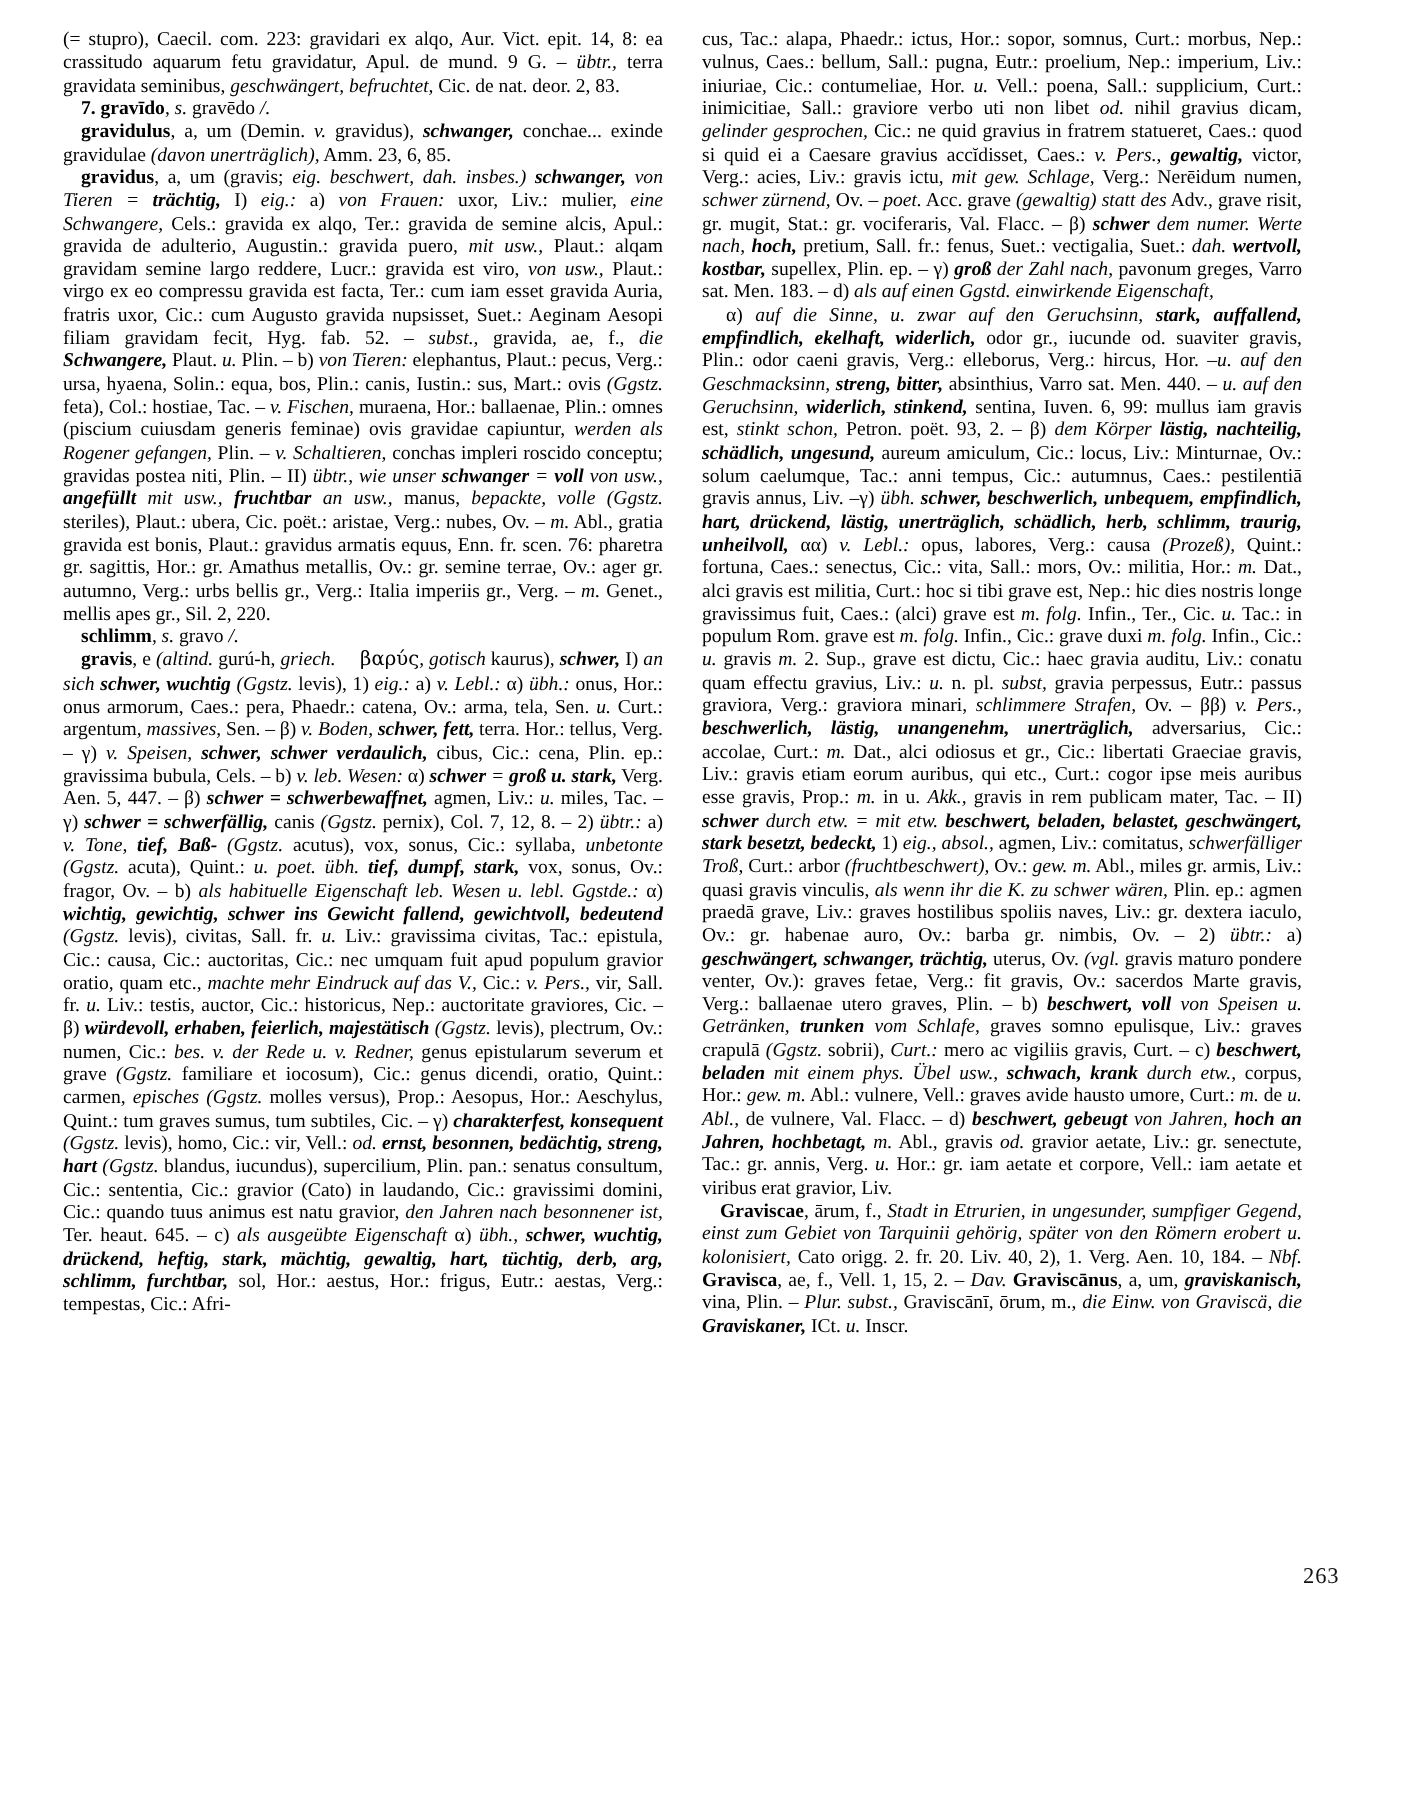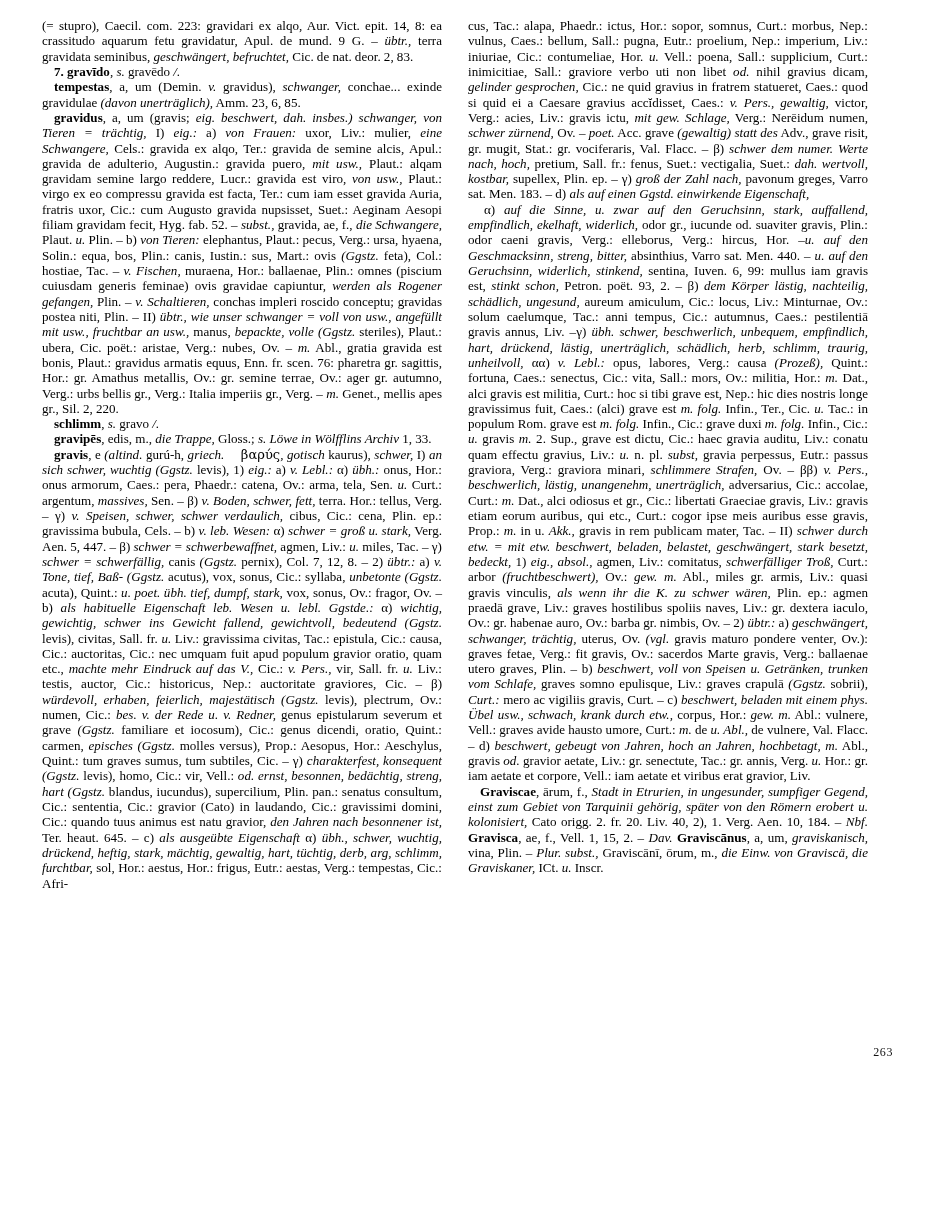--- a/index.html
+++ b/index.html
@@ -45,46 +45,45 @@
     letter-spacing: 0.02px;
   }
   .par.indent-none { text-indent: 0; }
   .par.indent-head { text-indent: 12px; }
   .par.indent-sub  { text-indent: 16px; }
   .par + .par { margin-top: 0; }
 
   
   i, .it { font-style: italic; }
   b, .bd { font-weight: bold; }
-  .bi { font-weight: normal; font-style: italic; }
+  .bi { font-weight: bold; font-style: italic; }
   .gr { font-family: "DejaVu Serif", serif; font-style: normal; padding-left: 13px; }
 
   .folio {
     position: absolute;
     right: 42px;
     bottom: 20px;
-    font-size: 12px;
+    font-size: 15px;
     font-family: "Liberation Serif", "DejaVu Serif", serif;
     color: #111;
     letter-spacing: 0.6px;
   }
 </style>
 </head>
 <body>
 
 <div class="page">
   <div class="columns">
 
     <div class="col">
       <div class="par indent-none">(= stupro), Caecil. com. 223: gravidari ex alqo, Aur. Vict. epit. 14, 8: ea crassitudo aquarum fetu gravidatur, Apul. de mund. 9 G. – <i>übtr.,</i> terra gravidata seminibus, <i>geschwängert, befruchtet,</i> Cic. de nat. deor. 2, 83.</div>
       <div class="par indent-head"><b>7. gravīdo</b>, <i>s.</i> gravēdo <i>/.</i></div>
-      <div class="par indent-head"><b>tempestas</b>, a, um (Demin. <i>v.</i> gravidus), <span class="bi">schwanger,</span> conchae... exinde gravidulae <i>(davon unerträglich),</i> Amm. 23, 6, 85.</div>
+      <div class="par indent-head"><b>gravidulus</b>, a, um (Demin. <i>v.</i> gravidus), <span class="bi">schwanger,</span> conchae... exinde gravidulae <i>(davon unerträglich),</i> Amm. 23, 6, 85.</div>
       <div class="par indent-head"><b>gravidus</b>, a, um (gravis; <i>eig. beschwert, dah. insbes.)</i> <span class="bi">schwanger, </span><i>von Tieren = </i><span class="bi">trächtig,</span> I) <i>eig.:</i> a) <i>von Frauen:</i> uxor, Liv.: mulier, <i>eine Schwangere,</i> Cels.: gravida ex alqo, Ter.: gravida de semine alcis, Apul.: gravida de adulterio, Augustin.: gravida puero, <i>mit usw.,</i> Plaut.: alqam gravidam semine largo reddere, Lucr.: gravida est viro, <i>von usw.,</i> Plaut.: virgo ex eo compressu gravida est facta, Ter.: cum iam esset gravida Auria, fratris uxor, Cic.: cum Augusto gravida nupsisset, Suet.: Aeginam Aesopi filiam gravidam fecit, Hyg. fab. 52. – <i>subst.,</i> gravida, ae, f., <i>die </i><span class="bi">Schwangere,</span> Plaut. <i>u.</i> Plin. – b) <i>von Tieren:</i> elephantus, Plaut.: pecus, Verg.: ursa, hyaena, Solin.: equa, bos, Plin.: canis, Iustin.: sus, Mart.: ovis <i>(Ggstz.</i> feta), Col.: hostiae, Tac. – <i>v. Fischen,</i> muraena, Hor.: ballaenae, Plin.: omnes (piscium cuiusdam generis feminae) ovis gravidae capiuntur, <i>werden als Rogener gefangen,</i> Plin. – <i>v. Schaltieren,</i> conchas impleri roscido conceptu; gravidas postea niti, Plin. – II) <i>übtr., wie unser </i><span class="bi">schwanger</span><i> = </i><span class="bi">voll</span><i> von usw., </i><span class="bi">angefüllt</span><i> mit usw., </i><span class="bi">fruchtbar</span><i> an usw.,</i> manus, <i>bepackte, volle (Ggstz.</i> steriles), Plaut.: ubera, Cic. poët.: aristae, Verg.: nubes, Ov. – <i>m.</i> Abl., gratia gravida est bonis, Plaut.: gravidus armatis equus, Enn. fr. scen. 76: pharetra gr. sagittis, Hor.: gr. Amathus metallis, Ov.: gr. semine terrae, Ov.: ager gr. autumno, Verg.: urbs bellis gr., Verg.: Italia imperiis gr., Verg. – <i>m.</i> Genet., mellis apes gr., Sil. 2, 220.</div>
       <div class="par indent-head"><b>schlimm</b>, <i>s.</i> gravo <i>/.</i></div>
-      <div class="par indent-head"><b>gravipēs</b>, edis, m., <i>die </i><span class="bi">Trappe,</span> Gloss.; <i>s. Löwe in Wölfflins Archiv</i> 1, 33.</div>
       <div class="par indent-head"><b>gravis</b>, e <i>(altind.</i> gurú-h, <i>griech.</i> <span class="gr">βαρύς</span><i>, gotisch </i>kaurus), <span class="bi">schwer,</span> I) <i>an sich </i><span class="bi">schwer, wuchtig</span><i> (Ggstz.</i> levis), 1) <i>eig.:</i> a) <i>v. Lebl.:</i> α) <i>übh.:</i> onus, Hor.: onus armorum, Caes.: pera, Phaedr.: catena, Ov.: arma, tela, Sen. <i>u.</i> Curt.: argentum, <i>massives,</i> Sen. – β) <i>v. Boden, </i><span class="bi">schwer, fett,</span> terra. Hor.: tellus, Verg. – γ) <i>v. Speisen,</i> <span class="bi">schwer, schwer verdaulich,</span> cibus, Cic.: cena, Plin. ep.: gravissima bubula, Cels. – b) <i>v. leb. Wesen:</i> α) <span class="bi">schwer</span><i> = </i><span class="bi">groß u. stark,</span> Verg. Aen. 5, 447. – β) <span class="bi">schwer = schwerbewaffnet,</span> agmen, Liv.: <i>u.</i> miles, Tac. – γ) <span class="bi">schwer = schwerfällig,</span> canis <i>(Ggstz.</i> pernix), Col. 7, 12, 8. – 2) <i>übtr.:</i> a) <i>v. Tone, </i><span class="bi">tief, Baß-</span><i> (Ggstz.</i> acutus), vox, sonus, Cic.: syllaba, <i>unbetonte (Ggstz.</i> acuta), Quint.: <i>u. poet. übh. </i><span class="bi">tief, dumpf, stark,</span> vox, sonus, Ov.: fragor, Ov. – b) <i>als habituelle Eigenschaft leb. Wesen u. lebl. Ggstde.:</i> α) <span class="bi">wichtig, gewichtig, schwer ins Gewicht fallend, gewichtvoll, bedeutend</span><i> (Ggstz.</i> levis), civitas, Sall. fr. <i>u.</i> Liv.: gravissima civitas, Tac.: epistula, Cic.: causa, Cic.: auctoritas, Cic.: nec umquam fuit apud populum gravior oratio, quam etc., <i>machte mehr Eindruck auf das V.,</i> Cic.: <i>v. Pers.,</i> vir, Sall. fr. <i>u.</i> Liv.: testis, auctor, Cic.: historicus, Nep.: auctoritate graviores, Cic. – β) <span class="bi">würdevoll, erhaben, feierlich, majestätisch</span><i> (Ggstz.</i> levis), plectrum, Ov.: numen, Cic.: <i>bes. v. der Rede u. v. Redner,</i> genus epistularum severum et grave <i>(Ggstz.</i> familiare et iocosum), Cic.: genus dicendi, oratio, Quint.: carmen, <i>episches (Ggstz.</i> molles versus), Prop.: Aesopus, Hor.: Aeschylus, Quint.: tum graves sumus, tum subtiles, Cic. – γ) <span class="bi">charakterfest, konsequent</span><i> (Ggstz.</i> levis), homo, Cic.: vir, Vell.: <i>od. </i><span class="bi">ernst, besonnen, bedächtig, streng, hart</span><i> (Ggstz.</i> blandus, iucundus), supercilium, Plin. pan.: senatus consultum, Cic.: sententia, Cic.: gravior (Cato) in laudando, Cic.: gravissimi domini, Cic.: quando tuus animus est natu gravior, <i>den Jahren nach besonnener ist,</i> Ter. heaut. 645. – c) <i>als ausgeübte Eigenschaft</i> α) <i>übh., </i><span class="bi">schwer, wuchtig, drückend, heftig, stark, mächtig, gewaltig, hart, tüchtig, derb, arg, schlimm, furchtbar,</span> sol, Hor.: aestus, Hor.: frigus, Eutr.: aestas, Verg.: tempestas, Cic.: Afri-</div>
     </div>
 
     <div class="col">
       <div class="par indent-none">cus, Tac.: alapa, Phaedr.: ictus, Hor.: sopor, somnus, Curt.: morbus, Nep.: vulnus, Caes.: bellum, Sall.: pugna, Eutr.: proelium, Nep.: imperium, Liv.: iniuriae, Cic.: contumeliae, Hor. <i>u.</i> Vell.: poena, Sall.: supplicium, Curt.: inimicitiae, Sall.: graviore verbo uti non libet <i>od.</i> nihil gravius dicam, <i>gelinder gesprochen,</i> Cic.: ne quid gravius in fratrem statueret, Caes.: quod si quid ei a Caesare gravius accĭdisset, Caes.: <i>v. Pers., </i><span class="bi">gewaltig,</span> victor, Verg.: acies, Liv.: gravis ictu, <i>mit gew. Schlage,</i> Verg.: Nerēidum numen, <i>schwer zürnend,</i> Ov. – <i>poet.</i> Acc. grave <i>(gewaltig) statt des</i> Adv., grave risit, gr. mugit, Stat.: gr. vociferaris, Val. Flacc. – β) <span class="bi">schwer</span><i> dem numer. Werte nach, </i><span class="bi">hoch,</span> pretium, Sall. fr.: fenus, Suet.: vectigalia, Suet.: <i>dah. </i><span class="bi">wertvoll, kostbar,</span> supellex, Plin. ep. – γ) <span class="bi">groß</span><i> der Zahl nach,</i> pavonum greges, Varro sat. Men. 183. – d) <i>als auf einen Ggstd. einwirkende Eigenschaft,</i></div>
       <div class="par indent-sub">α) <i>auf die Sinne, u. zwar auf den Geruchsinn,</i> <span class="bi">stark, auffallend, empfindlich, ekelhaft, widerlich,</span> odor gr., iucunde od. suaviter gravis, Plin.: odor caeni gravis, Verg.: elleborus, Verg.: hircus, Hor. –<i>u. auf den Geschmacksinn, </i><span class="bi">streng, bitter,</span> absinthius, Varro sat. Men. 440. – <i>u. auf den Geruchsinn, </i><span class="bi">widerlich, stinkend,</span> sentina, Iuven. 6, 99: mullus iam gravis est, <i>stinkt schon,</i> Petron. poët. 93, 2. – β) <i>dem Körper </i><span class="bi">lästig, nachteilig, schädlich, ungesund,</span> aureum amiculum, Cic.: locus, Liv.: Minturnae, Ov.: solum caelumque, Tac.: anni tempus, Cic.: autumnus, Caes.: pestilentiā gravis annus, Liv. –γ) <i>übh. </i><span class="bi">schwer, beschwerlich, unbequem, empfindlich, hart, drückend, lästig, unerträglich, schädlich, herb, schlimm, traurig, unheilvoll,</span> αα) <i>v. Lebl.:</i> opus, labores, Verg.: causa <i>(Prozeß),</i> Quint.: fortuna, Caes.: senectus, Cic.: vita, Sall.: mors, Ov.: militia, Hor.: <i>m.</i> Dat., alci gravis est militia, Curt.: hoc si tibi grave est, Nep.: hic dies nostris longe gravissimus fuit, Caes.: (alci) grave est <i>m. folg.</i> Infin., Ter., Cic. <i>u.</i> Tac.: in populum Rom. grave est <i>m. folg.</i> Infin., Cic.: grave duxi <i>m. folg.</i> Infin., Cic.: <i>u.</i> gravis <i>m.</i> 2. Sup., grave est dictu, Cic.: haec gravia auditu, Liv.: conatu quam effectu gravius, Liv.: <i>u.</i> n. pl. <i>subst,</i> gravia perpessus, Eutr.: passus graviora, Verg.: graviora minari, <i>schlimmere Strafen,</i> Ov. – ββ) <i>v. Pers., </i><span class="bi">beschwerlich, lästig, unangenehm, unerträglich,</span> adversarius, Cic.: accolae, Curt.: <i>m.</i> Dat., alci odiosus et gr., Cic.: libertati Graeciae gravis, Liv.: gravis etiam eorum auribus, qui etc., Curt.: cogor ipse meis auribus esse gravis, Prop.: <i>m.</i> in u. <i>Akk.,</i> gravis in rem publicam mater, Tac. – II) <span class="bi">schwer</span><i> durch etw. = mit etw. </i><span class="bi">beschwert, beladen, belastet, geschwängert, stark besetzt, bedeckt,</span> 1) <i>eig., absol.,</i> agmen, Liv.: comitatus, <i>schwerfälliger Troß,</i> Curt.: arbor <i>(fruchtbeschwert),</i> Ov.: <i>gew. m.</i> Abl., miles gr. armis, Liv.: quasi gravis vinculis, <i>als wenn ihr die K. zu schwer wären,</i> Plin. ep.: agmen praedā grave, Liv.: graves hostilibus spoliis naves, Liv.: gr. dextera iaculo, Ov.: gr. habenae auro, Ov.: barba gr. nimbis, Ov. – 2) <i>übtr.:</i> a) <span class="bi">geschwängert, schwanger, trächtig,</span> uterus, Ov. <i>(vgl.</i> gravis maturo pondere venter, Ov.): graves fetae, Verg.: fit gravis, Ov.: sacerdos Marte gravis, Verg.: ballaenae utero graves, Plin. – b) <span class="bi">beschwert, voll</span><i> von Speisen u. Getränken, </i><span class="bi">trunken</span><i> vom Schlafe,</i> graves somno epulisque, Liv.: graves crapulā <i>(Ggstz.</i> sobrii), <i>Curt.:</i> mero ac vigiliis gravis, Curt. – c) <span class="bi">beschwert, beladen</span><i> mit einem phys. Übel usw., </i><span class="bi">schwach, krank</span><i> durch etw.,</i> corpus, Hor.: <i>gew. m.</i> Abl.: vulnere, Vell.: graves avide hausto umore, Curt.: <i>m.</i> de <i>u. Abl.,</i> de vulnere, Val. Flacc. – d) <span class="bi">beschwert, gebeugt</span><i> von Jahren, </i><span class="bi">hoch an Jahren, hochbetagt,</span> <i>m.</i> Abl., gravis <i>od.</i> gravior aetate, Liv.: gr. senectute, Tac.: gr. annis, Verg. <i>u.</i> Hor.: gr. iam aetate et corpore, Vell.: iam aetate et viribus erat gravior, Liv.</div>
       <div class="par indent-head"><b>Graviscae</b>, ārum, f., <i>Stadt in Etrurien, in ungesunder, sumpfiger Gegend, einst zum Gebiet von Tarquinii gehörig, später von den Römern erobert u. kolonisiert,</i> Cato origg. 2. fr. 20. Liv. 40, 2), 1. Verg. Aen. 10, 184. – <i>Nbf.</i> <b>Gravisca</b>, ae, f., Vell. 1, 15, 2. – <i>Dav.</i> <b>Graviscānus</b>, a, um, <span class="bi">graviskanisch,</span> vina, Plin. – <i>Plur. subst.,</i> Graviscānī, ōrum, m., <i>die Einw. von Graviscä, die </i><span class="bi">Graviskaner,</span> ICt. <i>u.</i> Inscr.</div>
     </div>
 
   </div>

